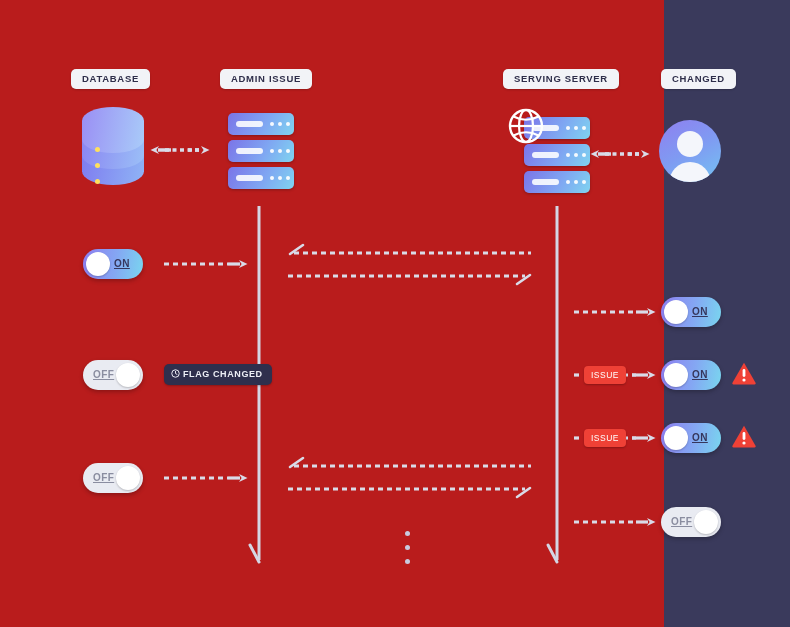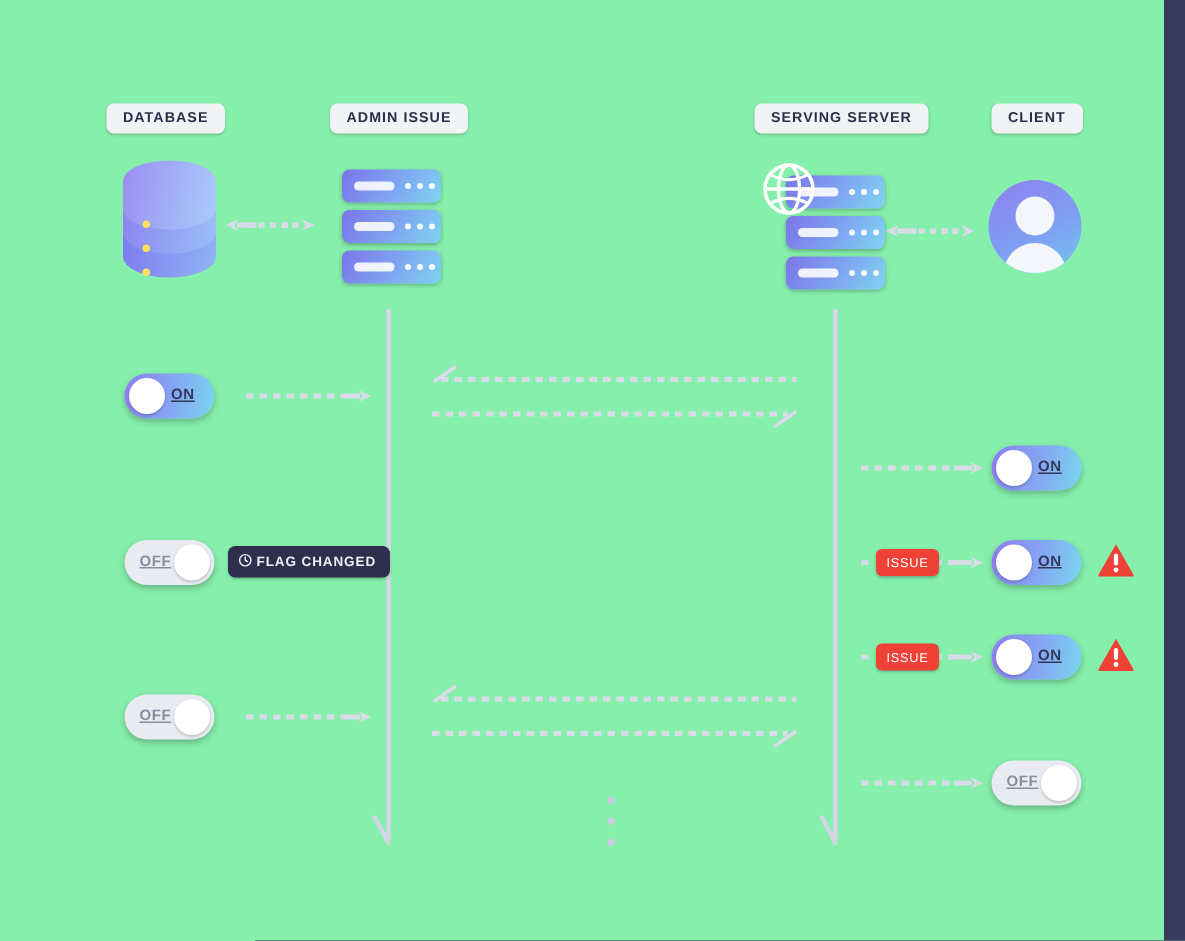--- a/index.html
+++ b/index.html
@@ -4,22 +4,22 @@
 <style>
   * { box-sizing: border-box; margin: 0; padding: 0; }
   html, body {
     width: 790px; height: 627px;
     background: #3a3a5c;
     font-family: "Liberation Sans", sans-serif;
     overflow: hidden;
   }
   #stage {
     position: relative;
-    width: 776px; height: 627px;
-    background: #86efac;
+    width: 664px; height: 627px;
+    background: #b91c1c;
   }
 
   
   .pill {
     position: absolute;
     background: #f2f3f7;
     color: #2e2e4a;
     border-radius: 5px;
     font-size: 9.5px;
     font-weight: bold;
@@ -217,21 +217,21 @@
     </g>
     <g>
       <line x1="574" y1="522" x2="636" y2="522" stroke="#d9dbe8" stroke-width="3.2" stroke-dasharray="5 4"></line>
       <path d="M636,522 L648,522" stroke="#d9dbe8" stroke-width="3.2" fill="none" marker-end="url(#ah)"></path>
     </g>
   </svg>
 
   <div class="pill" style="left:71px;  top:69px;">DATABASE</div>
   <div class="pill" style="left:220px; top:69px;">ADMIN ISSUE</div>
   <div class="pill" style="left:503px; top:69px;">SERVING SERVER</div>
-  <div class="pill" style="left:661px; top:69px;">CLIENT</div>
+  <div class="pill" style="left:661px; top:69px;">CHANGED</div>
 
   <div class="actor-icon db" style="left:82px; top:107px;">
     <div class="band" style="top:32px; background:linear-gradient(100deg,#7e7af0,#8fb4f5);"></div>
     <div class="band" style="top:16px; background:linear-gradient(100deg,#8a83f2,#9bc0f7);"></div>
     <div class="band" style="top:0;    background:linear-gradient(100deg,#9a8ef4,#a9ccf9);"></div>
     <div class="dot" style="top:40px;"></div>
     <div class="dot" style="top:56px;"></div>
     <div class="dot" style="top:72px;"></div>
   </div>
 
@@ -295,21 +295,21 @@
   </div>
   <div class="toggle off" style="left:83px; top:360px;">
     <div class="knob"></div>
     <div class="lbl">OFF</div>
   </div>
   <div class="toggle off" style="left:83px; top:463px;">
     <div class="knob"></div>
     <div class="lbl">OFF</div>
   </div>
 
-  <div class="badge-flag" style="left:152px; top:364px;">
+  <div class="badge-flag" style="left:164px; top:364px;">
     <svg class="clk" width="9" height="9" viewBox="0 0 12 12">
       <circle cx="6" cy="6" r="5" fill="none" stroke="#eceef5" stroke-width="1.3"></circle>
       <path d="M6,3.2 L6,6 L8,7.2" fill="none" stroke="#eceef5" stroke-width="1.3" stroke-linecap="round"></path>
     </svg><span>FLAG CHANGED</span>
   </div>
 
   <div class="badge-issue" style="left:584px; top:366px;">ISSUE</div>
   <div class="badge-issue" style="left:584px; top:429px;">ISSUE</div>
 
   <div class="toggle on" style="left:661px; top:297px;">

